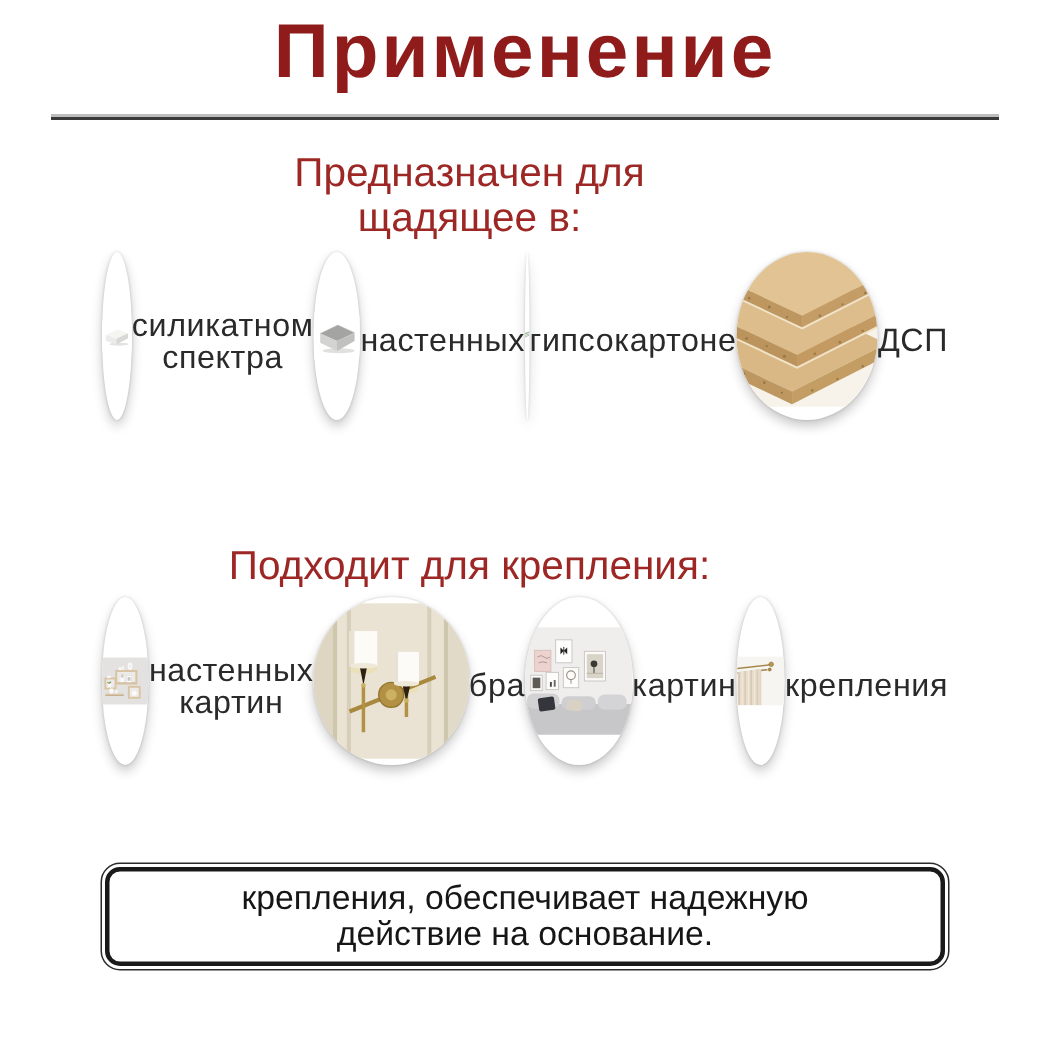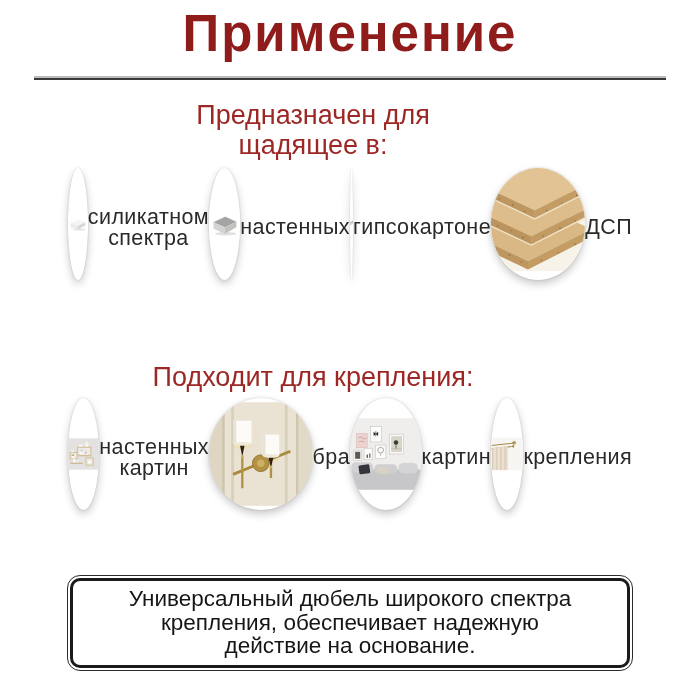--- a/index.html
+++ b/index.html
@@ -321,18 +321,17 @@
       </div>
       <div class="label">
         <span>крепления</span>
         <span></span>
       </div>
     </div>
 
   </div>
 
   <div class="footer-box">
-    <div>Универсальный дюбель широкого спектра</div>
     <div>крепления, обеспечивает надежную</div>
     <div>действие на основание.</div>
   </div>
 
 </div>
 
 </body></html>

